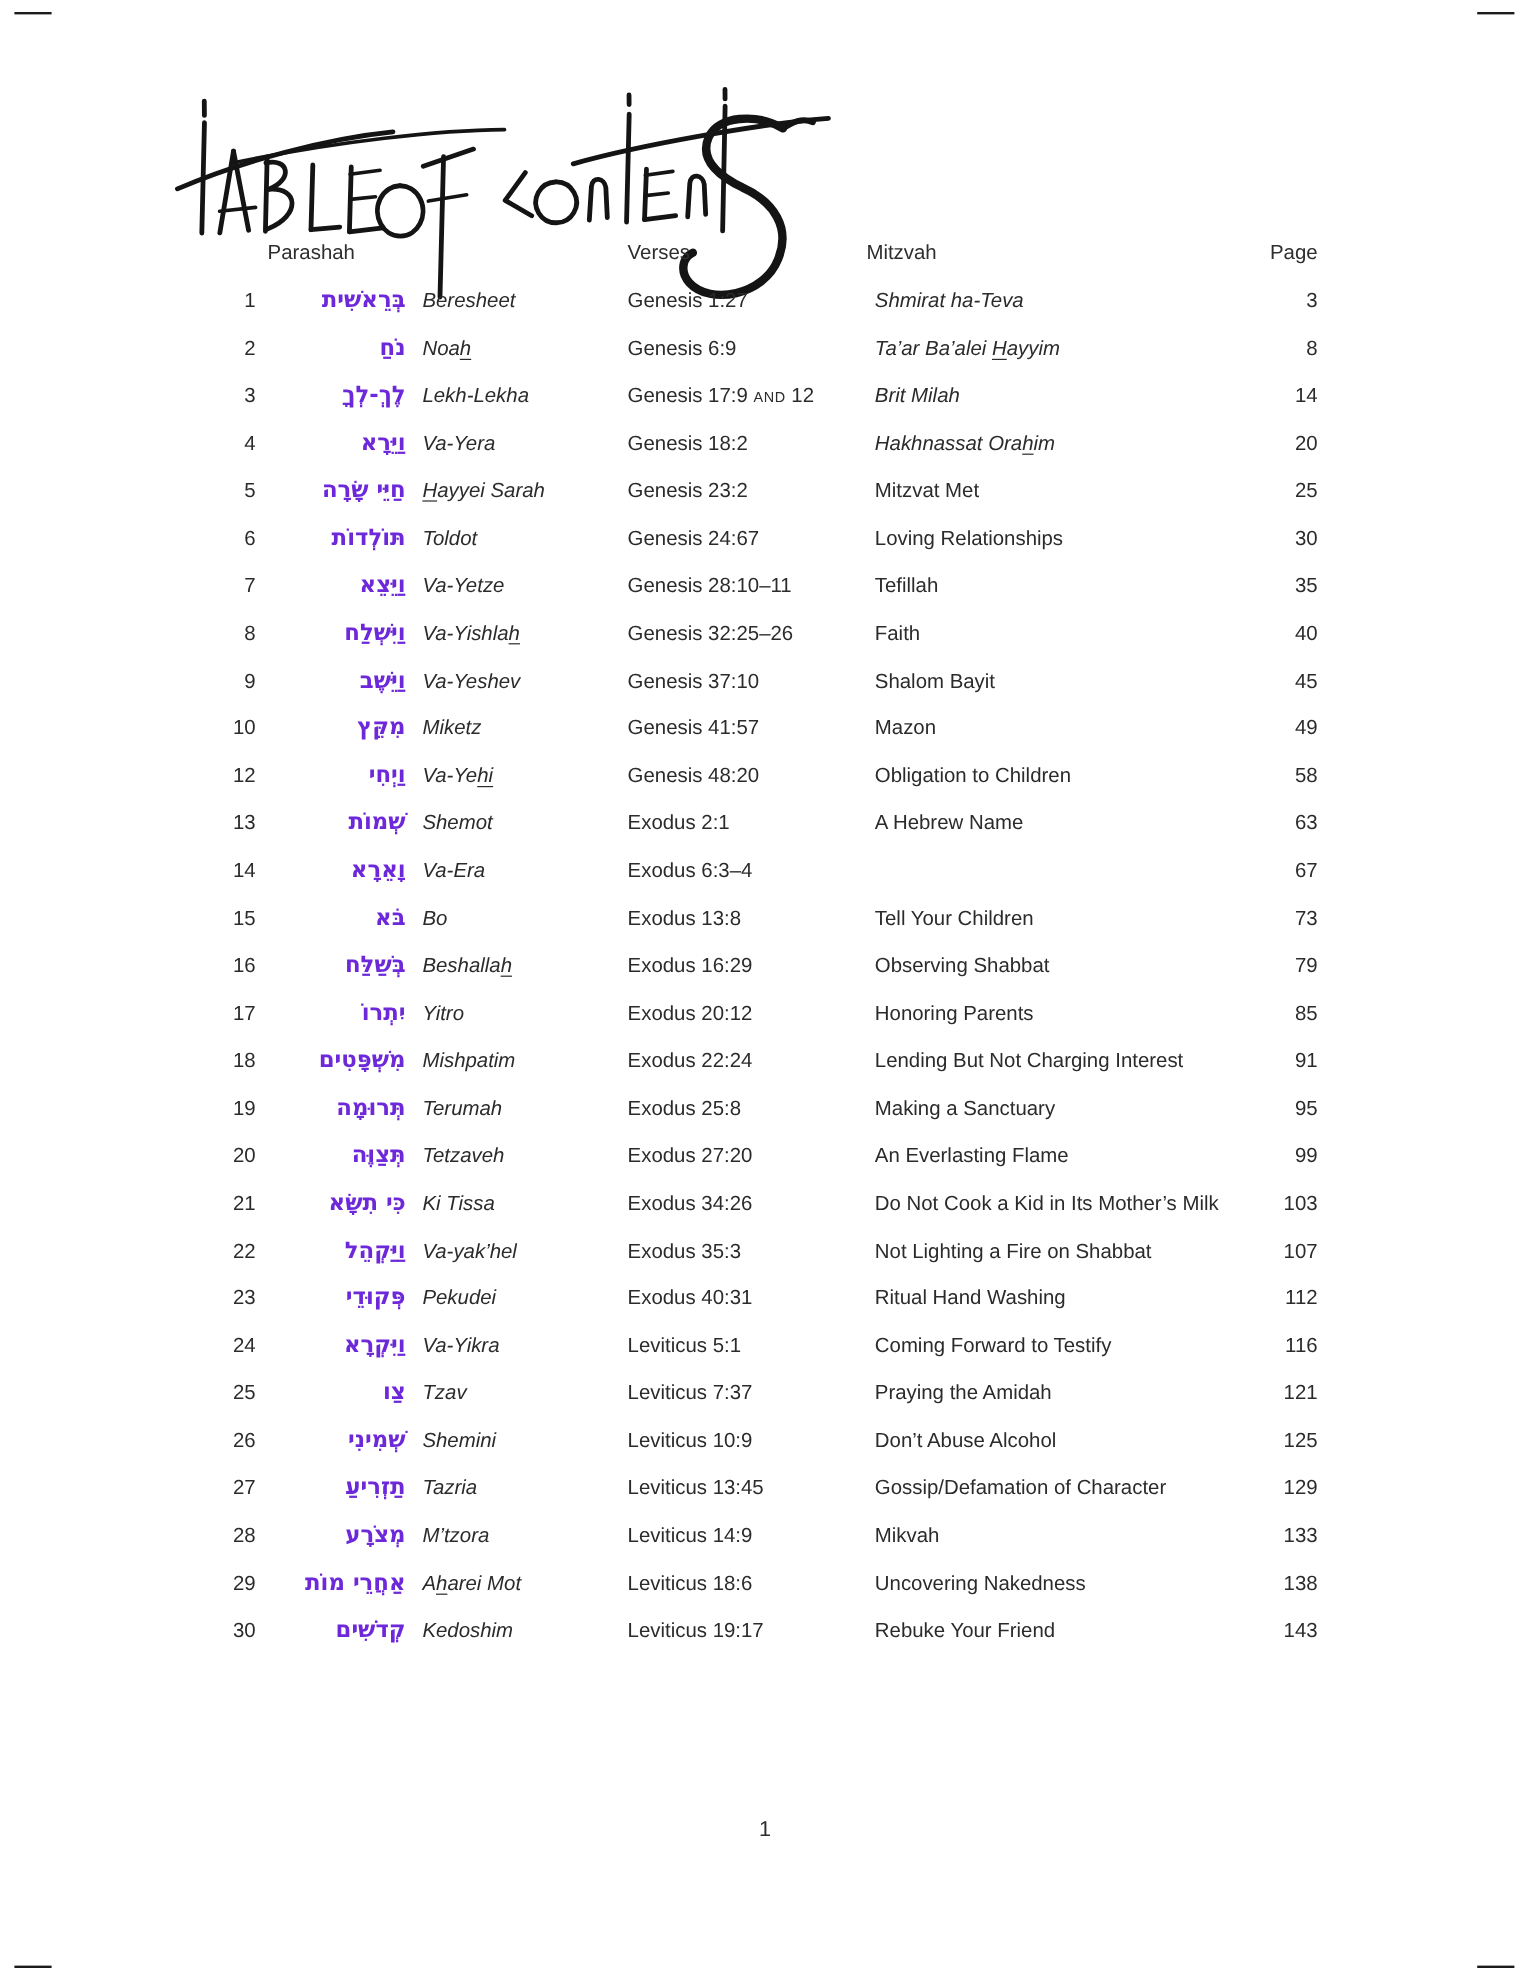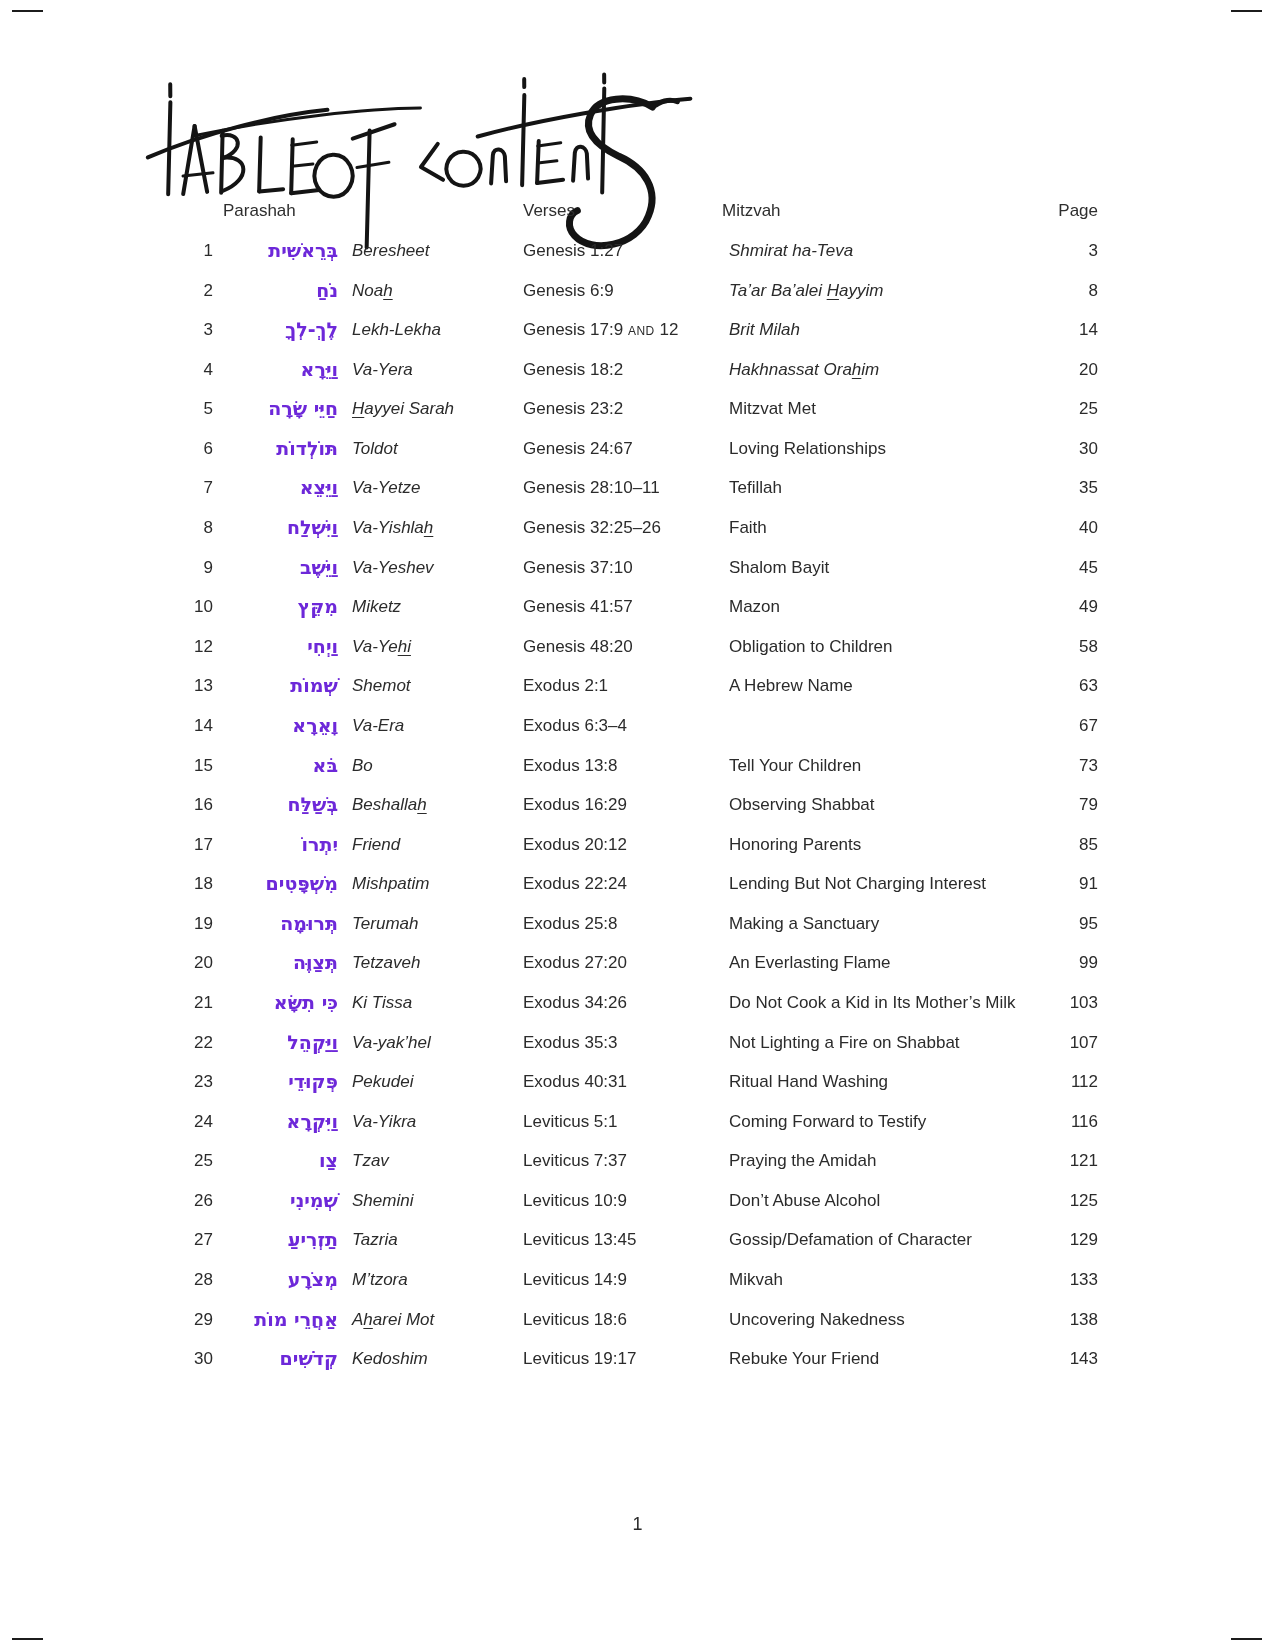--- a/index.html
+++ b/index.html
@@ -247,21 +247,21 @@
     <span class="c hebrew" dir="rtl">בְּשַׁלַּח</span>
     <span class="c name">Beshalla<u>h</u></span>
     <span class="c verse">Exodus 16:29</span>
     <span class="c mitzvah">Observing Shabbat</span>
     <span class="c pageno">79</span>
   </div>
 
   <div class="row">
     <span class="c num">17</span>
     <span class="c hebrew" dir="rtl">יִתְרוֹ</span>
-    <span class="c name">Friend</span>
+    <span class="c name">Yitro</span>
     <span class="c verse">Exodus 20:12</span>
     <span class="c mitzvah">Honoring Parents</span>
     <span class="c pageno">85</span>
   </div>
 
   <div class="row">
     <span class="c num">18</span>
     <span class="c hebrew" dir="rtl">מִשְׁפָּטִים</span>
     <span class="c name">Mishpatim</span>
     <span class="c verse">Exodus 22:24</span>

